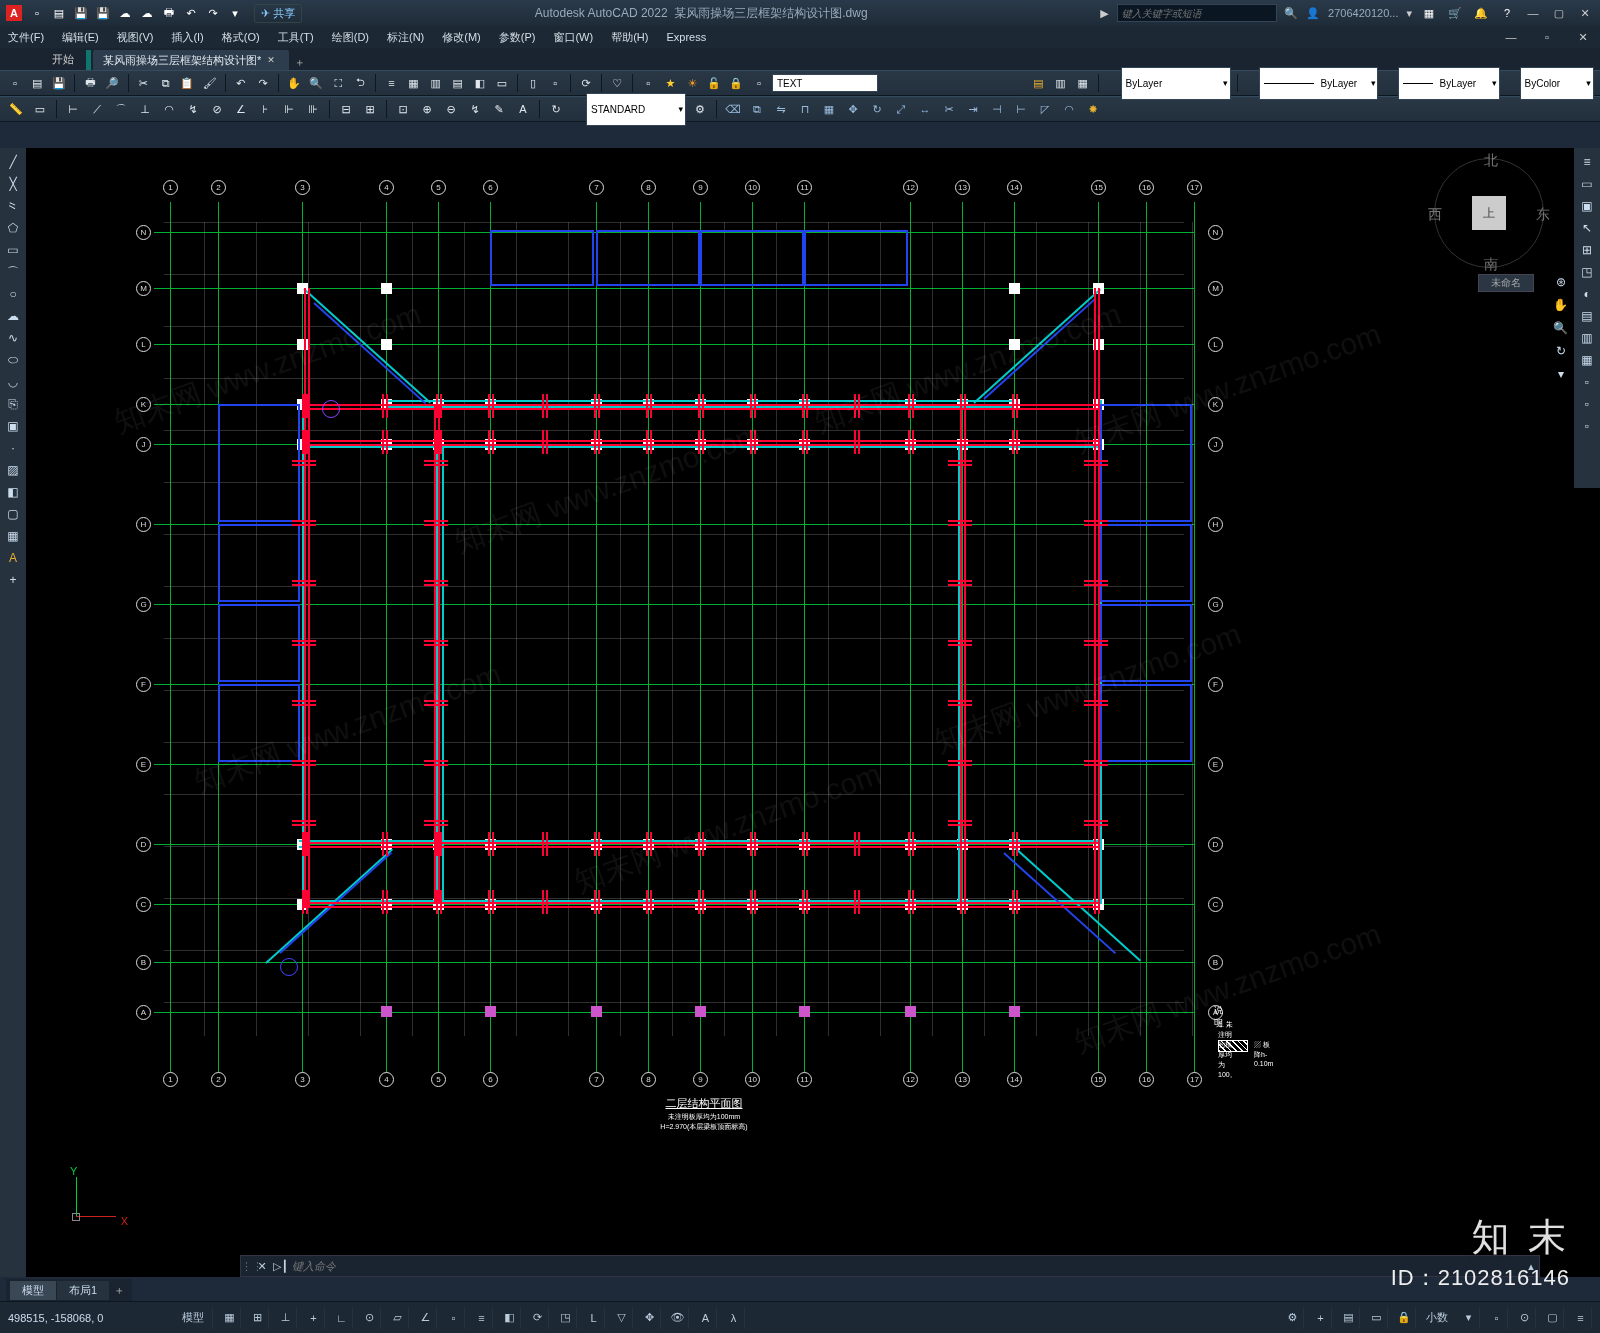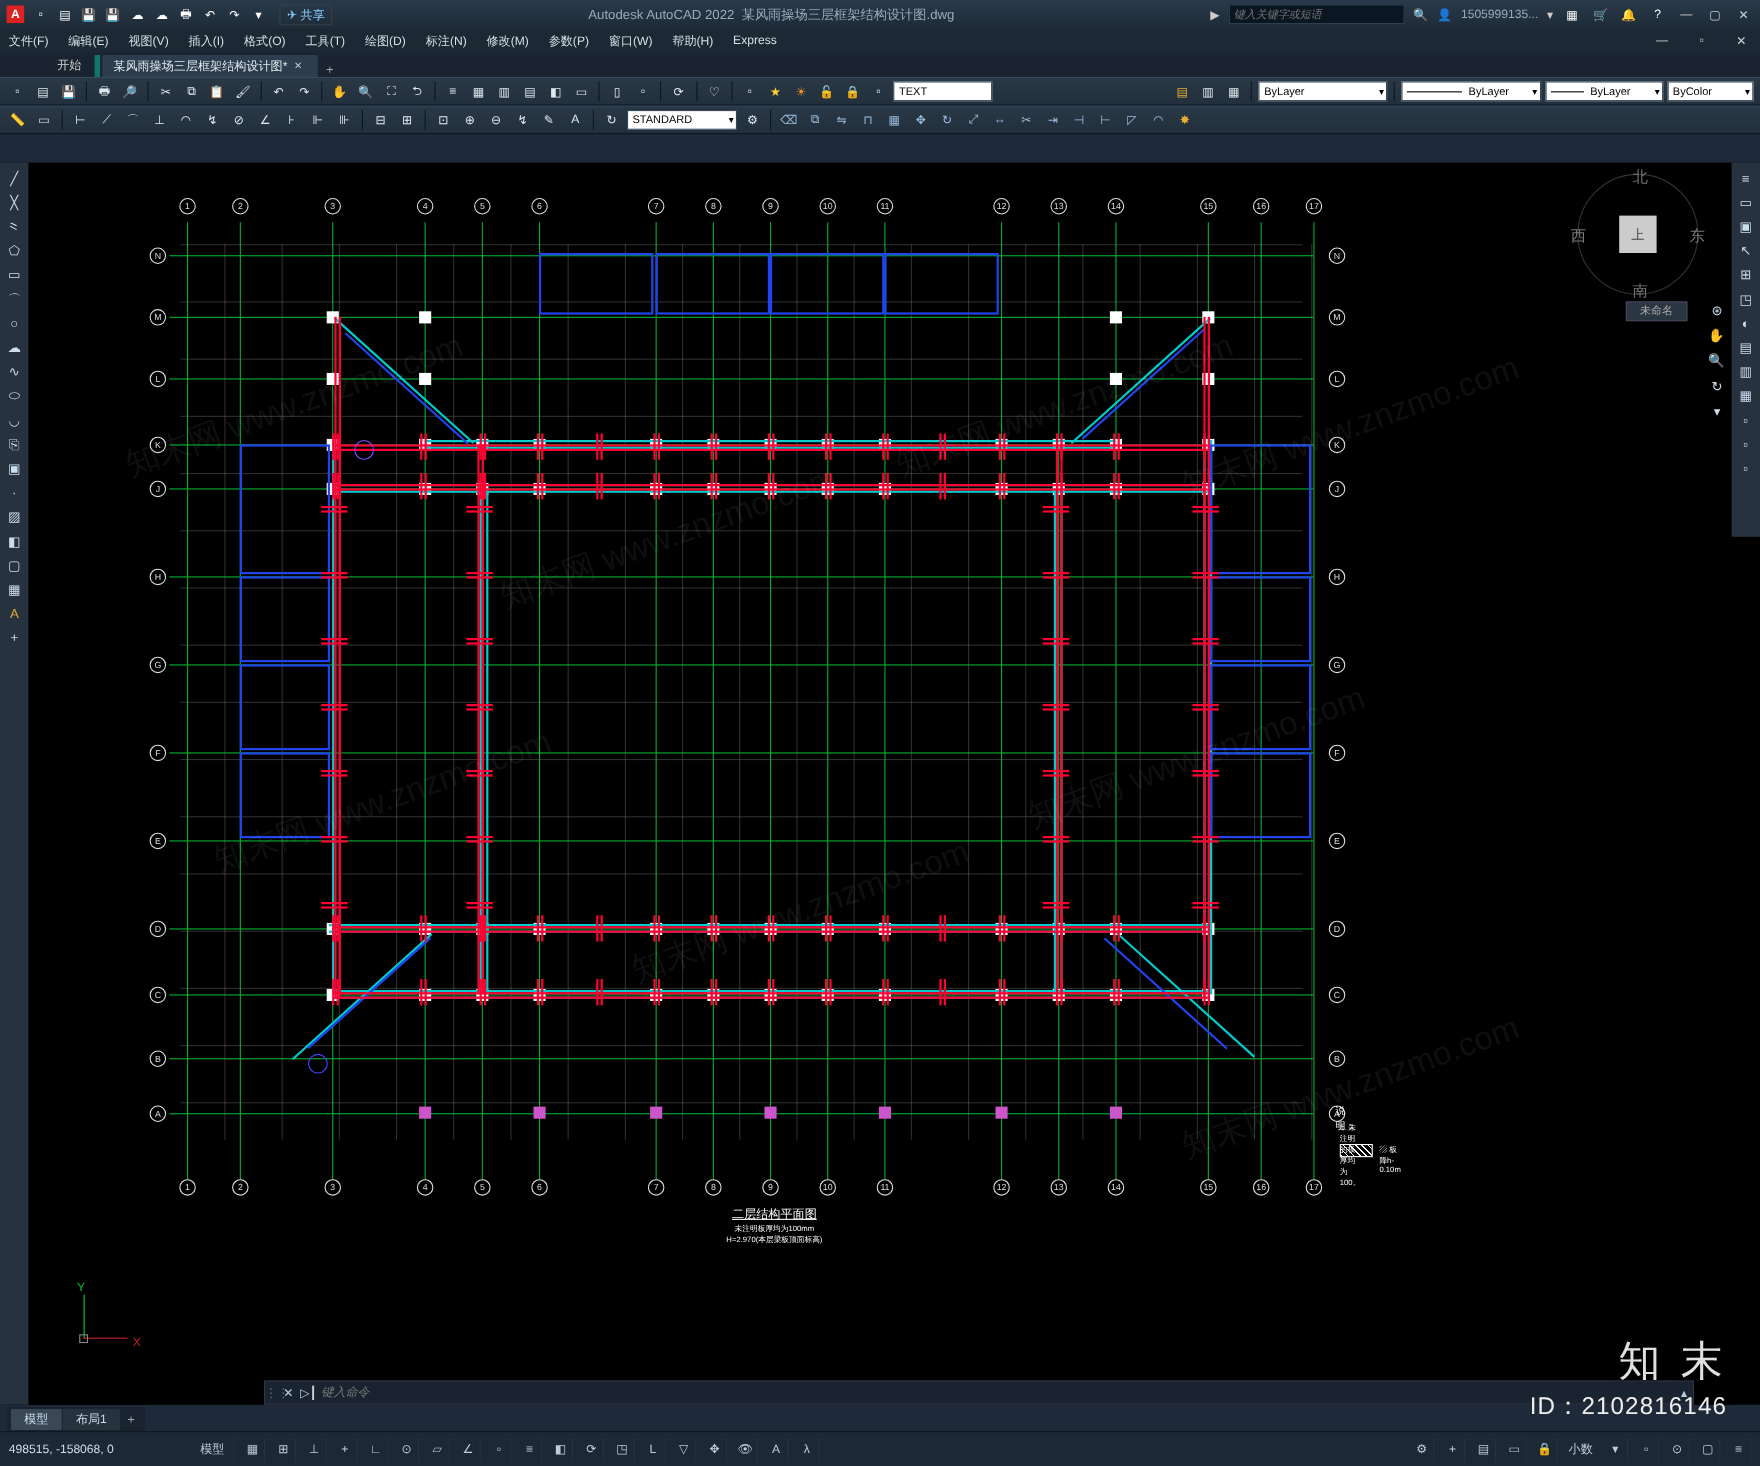--- a/index.html
+++ b/index.html
@@ -26,21 +26,21 @@
 .start-tab { min-width: 50px; height: 20px; background: #1a2430; color: #ccc; padding: 2px 12px; border-right: 5px solid #0f766e; }
 .doc-tab { height: 20px; background: #2d3d4d; color: #e0e8ee; padding: 2px 14px 2px 10px; border-radius: 2px 2px 0 0; display: flex; align-items: center; gap: 6px; }
 .close-x { color: #ccc; font-size: 9px; }
 .tab-plus { width: 18px; color: #aaa; text-align: center; }
 
 
 .toolbar { height: 26px; background: linear-gradient(#2a3846,#22303d); display: flex; align-items: center; padding: 0 6px; gap: 4px; border-bottom: 1px solid #0d1720; border-top: 1px solid #344a5f; }
 .tb-btn { width: 20px; height: 20px; display: flex; align-items: center; justify-content: center; color: #e0e8ee; font-size: 11px; border: 1px solid transparent; }
 .tb-sep { width: 1px; height: 18px; background: #0d1720; margin: 0 2px; }
 .tb-input { height: 18px; background: #fff; border: 1px solid #345; color: #000; padding: 0 4px; font-size: 10px; }
-.tb-dropdown { height: 18px; background: #fff; border: 1px solid #345; color: #000; padding: 0 18px 0 4px; font-size: 10px; position: relative; display: flex; align-items: center; }
+.tb-dropdown { height: 33px; background: #fff; border: 1px solid #345; color: #000; padding: 0 18px 0 4px; font-size: 10px; position: relative; display: flex; align-items: center; margin-left: 16px; }
 .tb-dropdown::after { content: "▾"; position: absolute; right: 2px; color: #000; font-size: 9px; }
 .yellow-star { color: #ffcc33; }
 .orange-sun { color: #ee9922; }
 
 
 .workspace { position: absolute; top: 148px; left: 0; right: 0; bottom: 56px; background: #000; }
 .left-tools { position: absolute; left: 0; top: 0; width: 26px; background: #26323e; display: flex; flex-direction: column; align-items: center; padding-top: 4px; gap: 2px; height: 100%; }
 .lt-btn { width: 20px; height: 20px; display: flex; align-items: center; justify-content: center; color: #cde; font-size: 12px; }
 .right-tools { position: absolute; right: 0; top: 0; width: 26px; background: #26323e; display: flex; flex-direction: column; align-items: center; padding-top: 4px; gap: 2px; height: 340px; }
 .canvas { position: absolute; left: 26px; right: 26px; top: 0; bottom: 0; background: #000; overflow: hidden; }
@@ -127,21 +127,21 @@
     <span>共享</span>
   </div>
   <div class="title-center">
     <span>Autodesk AutoCAD 2022</span>&nbsp;&nbsp;<span>某风雨操场三层框架结构设计图.dwg</span>
   </div>
   <div class="title-right">
     <span>▶</span>
     <input class="searchbox" placeholder="键入关键字或短语" style="">
     <span style="color:#8aa">🔍</span>
     <span style="color:#3a82d8">👤</span>
-    <span class="user-name">1505999135...</span>
+    <span class="user-name">2706420120...</span>
     <span>▾</span>
     <span class="qat-btn">▦</span>
     <span class="qat-btn">🛒</span>
     <span class="qat-btn">🔔</span>
     <span class="qat-btn">?</span>
     <span class="win-btn">—</span>
     <span class="win-btn">▢</span>
     <span class="win-btn">✕</span>
   </div>
 </div>
@@ -209,21 +209,21 @@
   <span class="tb-btn">⟳</span>
   <span class="tb-sep"></span>
   <span class="tb-btn">♡</span>
   <span class="tb-sep"></span>
   <span class="tb-btn">▫</span>
   <span class="tb-btn yellow-star">★</span>
   <span class="tb-btn orange-sun">☀</span>
   <span class="tb-btn" style="color:#e8b030">🔓</span>
   <span class="tb-btn" style="color:#e8b030">🔒</span>
   <span class="tb-btn">▫</span>
-  <input class="tb-input" style="width: 90px;" value="TEXT">
+  <input class="tb-input" style="width: 106px;" value="TEXT">
   <span style="width:160px"></span>
   <span class="tb-btn" style="color:#e8b030">▤</span>
   <span class="tb-btn">▥</span>
   <span class="tb-btn">▦</span>
   <span class="tb-sep"></span>
   <div class="tb-dropdown" style="width:120px">
       <span>ByLayer</span>
     </div>
   <span class="tb-sep"></span>
   <div class="tb-dropdown" style="width:130px;background:#fff">

